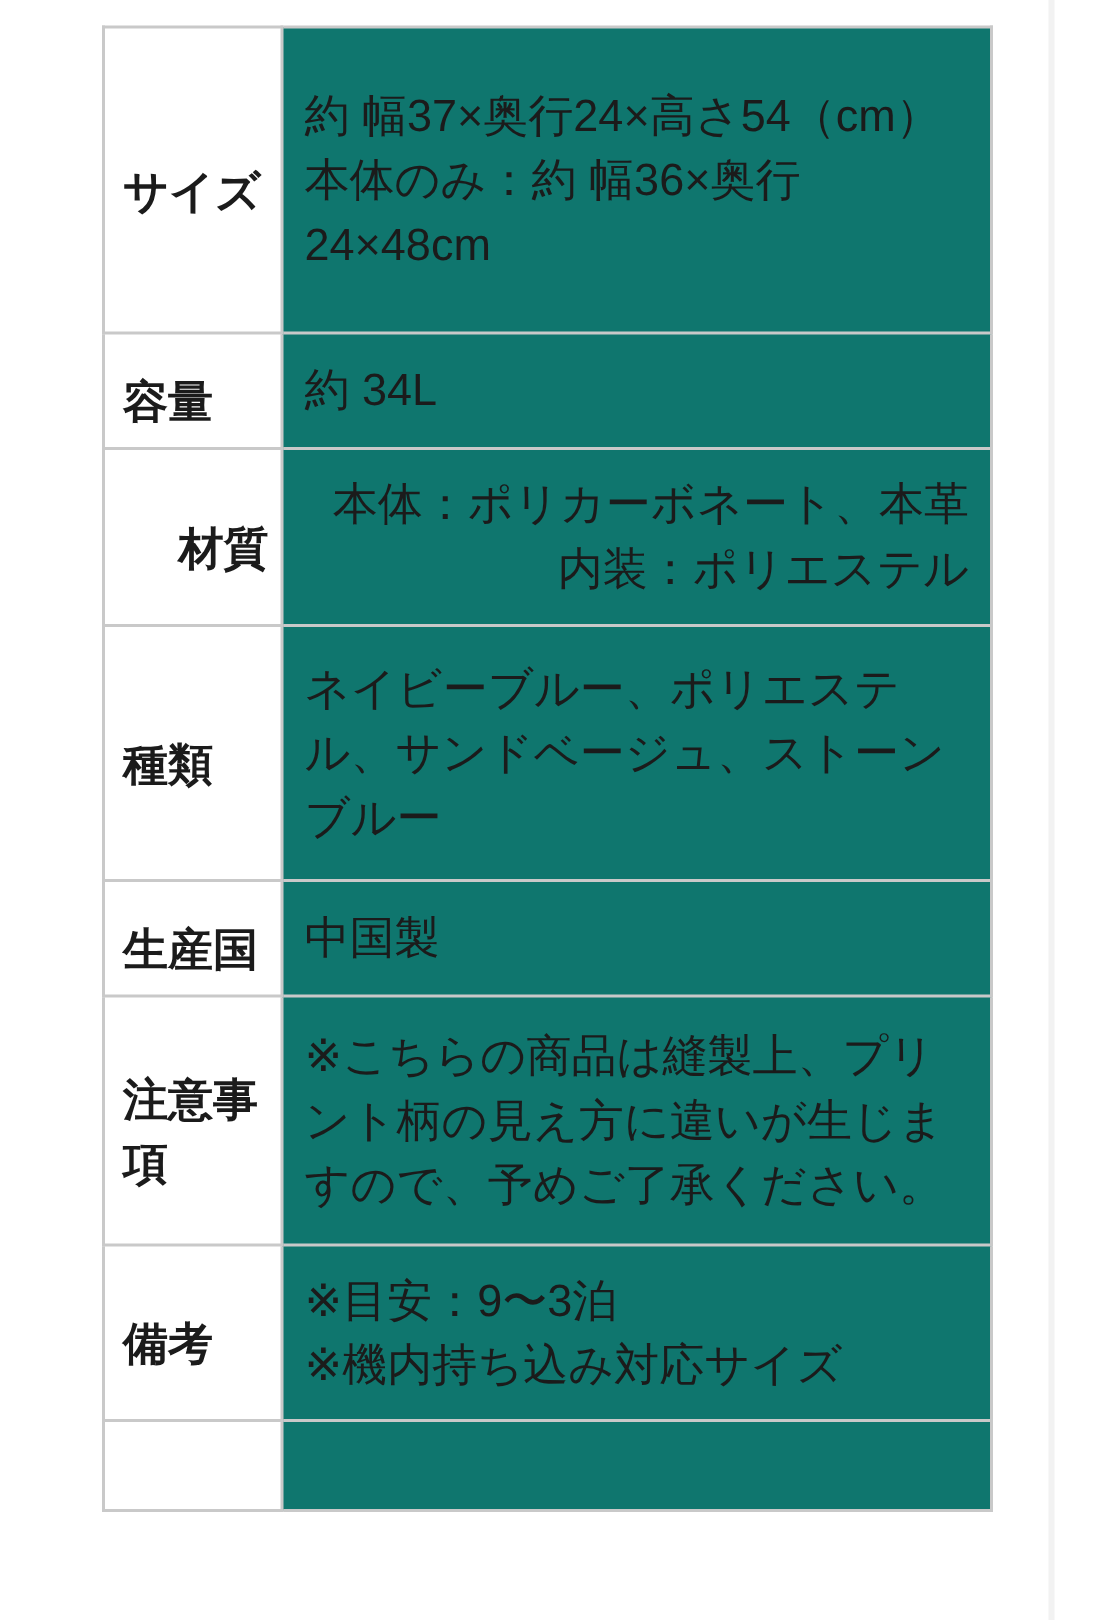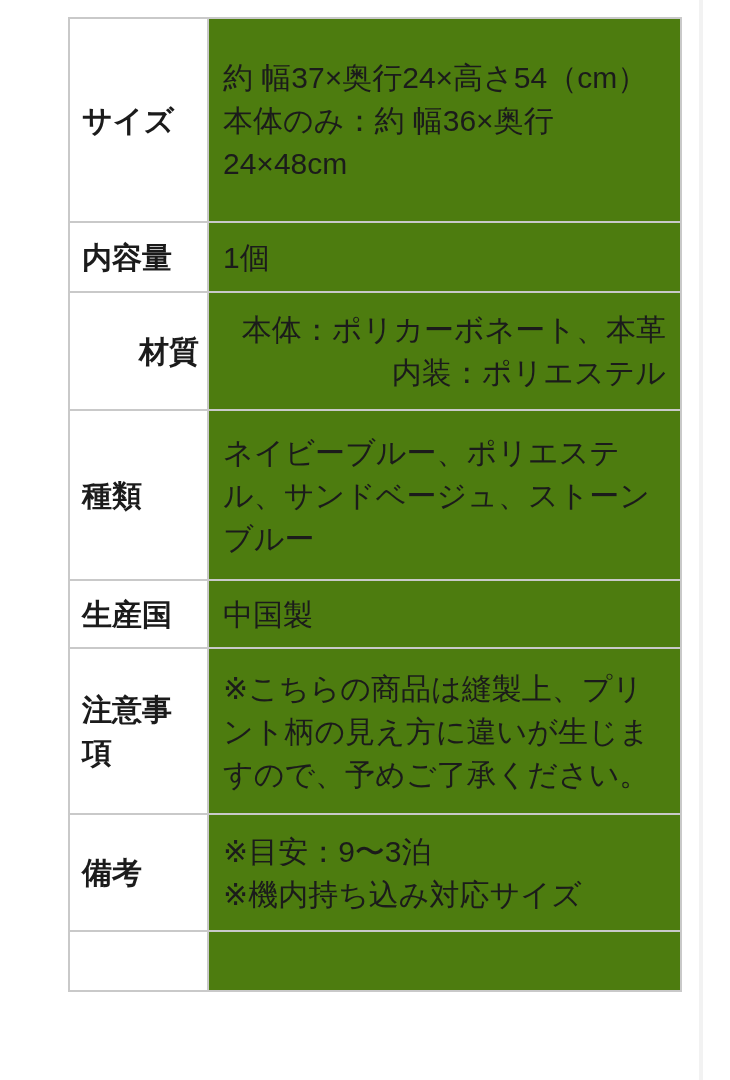--- a/index.html
+++ b/index.html
@@ -34,32 +34,32 @@
     table-layout: fixed;
   }
   table.spec-table td {
     border: 2px solid #c9c9c9;
     vertical-align: middle;
     font-size: 30px;
     line-height: 43px;
     color: #1b1b1b;
   }
   td.label-cell {
-    width: 139px;
+    width: 119px;
     font-weight: bold;
-    padding: 8px 8px 8px 12px;
+    padding: 24px 8px 8px 12px;
     word-break: break-all;
     background: #ffffff;
   }
   td.value-cell {
     width: 473px;
     padding: 8px 14px;
     white-space: pre-line;
     overflow-wrap: break-word;
-    background: #4d7c0f;
+    background: #0f766e;
   }
   tr.r1 { height: 204px; }
   tr.r2 { height: 70px; }
   tr.r3 { height: 70px; }
   tr.r4 { height: 70px; }
   tr.r5 { height: 118px; text-align: right; }
   tr.r6 { height: 170px; }
   tr.r7 { height: 68px; margin-top: 16px; }
   tr.r8 { height: 166px; }
   tr.r9 { height: 117px; }
@@ -70,23 +70,23 @@
 
 <div class="page">
 
   <table class="spec-table">
     <tbody>
       <tr class="r1">
         <td class="label-cell">サイズ</td>
         <td class="value-cell">約 幅37×奥行24×高さ54（cm）
 本体のみ：約 幅36×奥行24×48cm</td>
       </tr>
-      <tr class="r4">
-        <td class="label-cell">内容量</td>
-        <td class="value-cell">1個</td>
+      <tr class="r3">
+        <td class="label-cell">容量</td>
+        <td class="value-cell">約 34L</td>
       </tr>
       <tr class="r5">
         <td class="label-cell">材質</td>
         <td class="value-cell">本体：ポリカーボネート、本革
 内装：ポリエステル</td>
       </tr>
       <tr class="r6">
         <td class="label-cell">種類</td>
         <td class="value-cell">ネイビーブルー、ポリエステル、サンドベージュ、ストーンブルー</td>
       </tr>

